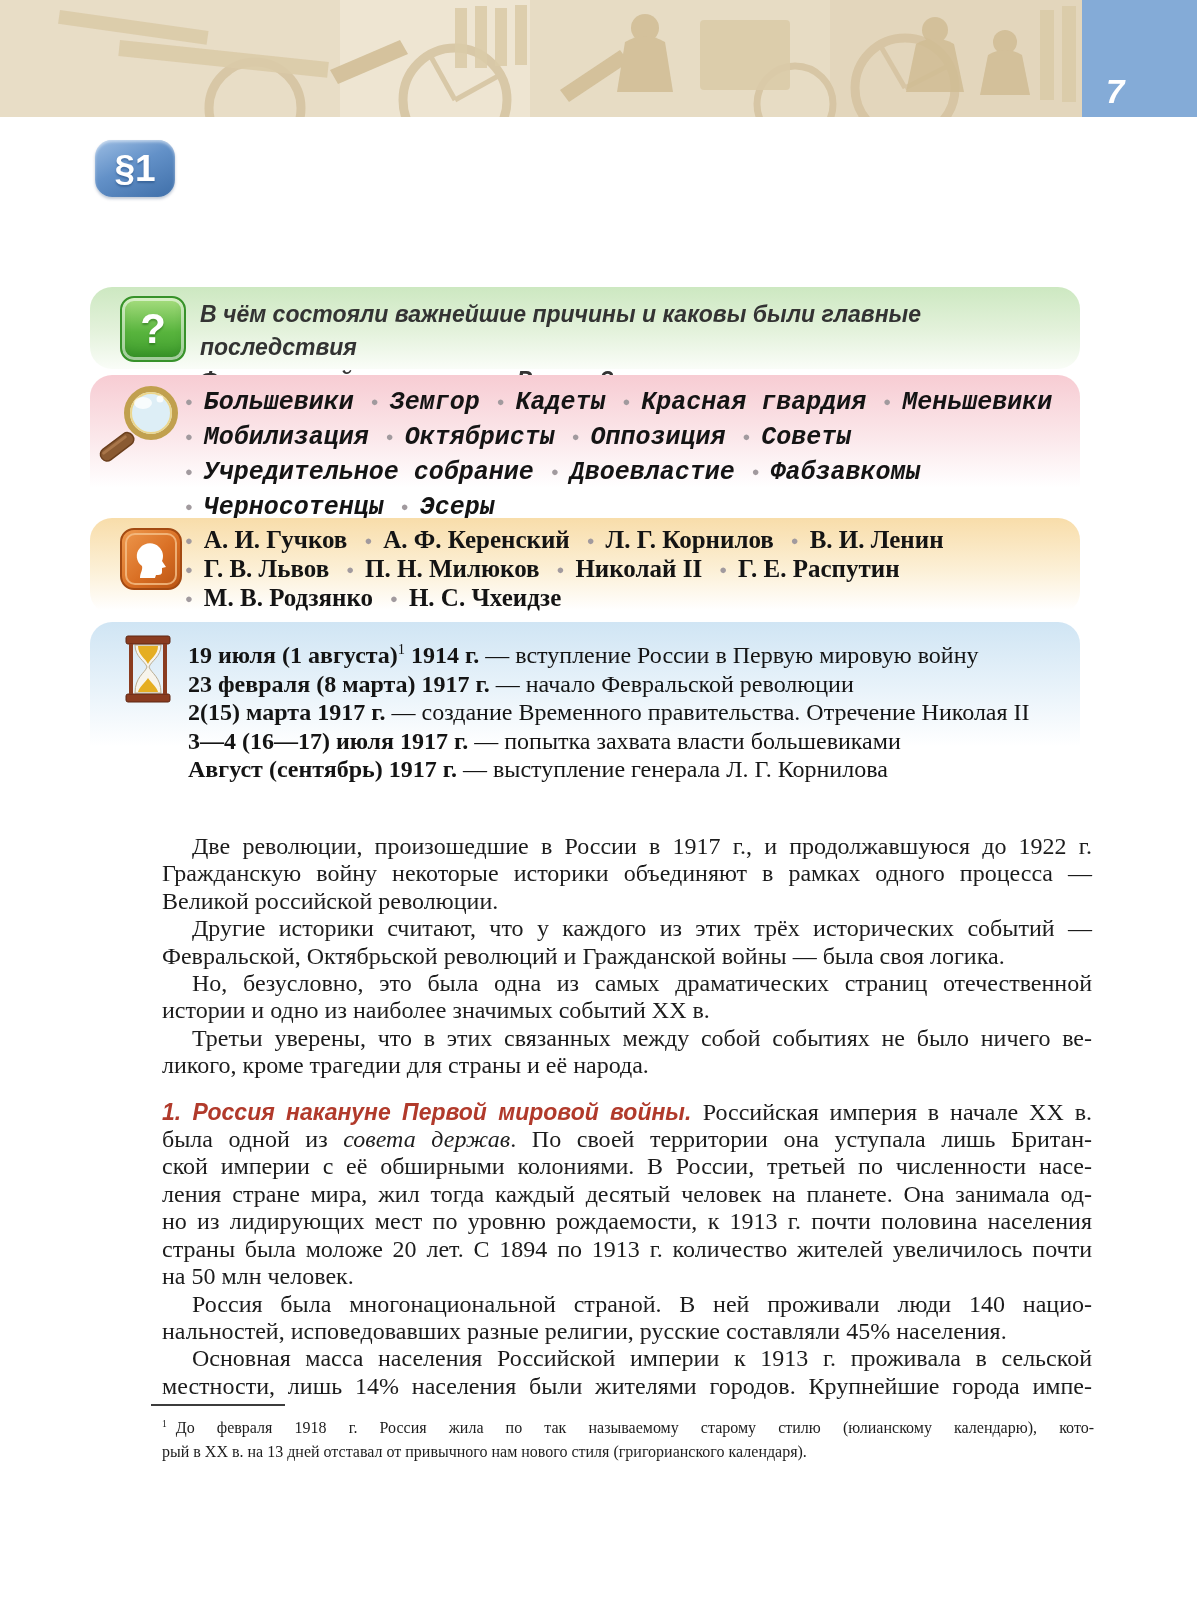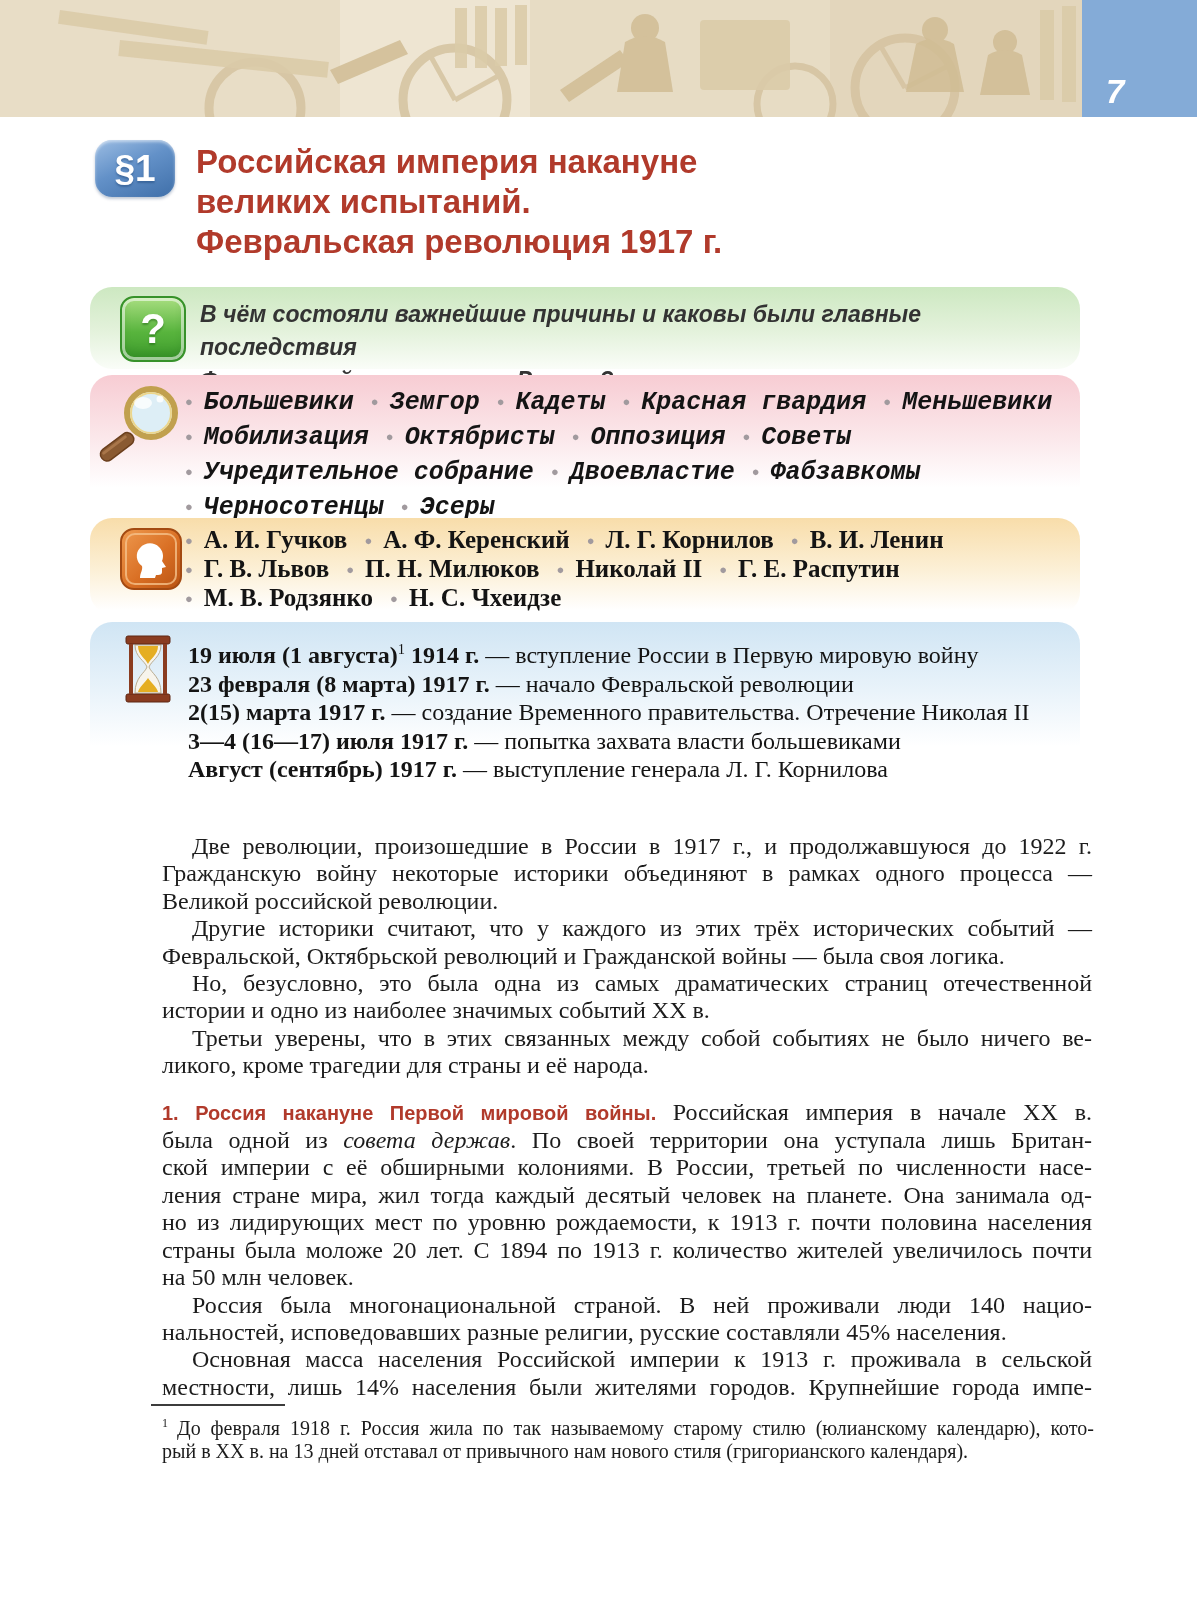--- a/index.html
+++ b/index.html
@@ -70,27 +70,27 @@
   .body-text{position:absolute;left:150px;top:833px;width:930px;
       font-size:24px;line-height:27.4px;color:#1c1c1c;}
   .para{margin:0;}
   .para.gap{margin-top:19px;}
   .bline{width:100%;margin-left:12px;}
   .jl{text-align:justify;text-align-last:justify;}
   .ll{text-align:left;}
   .ind{text-indent:30px;}
   .seg-i{font-style:italic;}
   .seg-h{font-family:"Liberation Sans","DejaVu Sans",sans-serif;
-         font-weight:bold;color:#b13a2b;font-size:20px;}
+         font-weight:bold;color:#b13a2b;font-size:23px;font-style:italic;}
   sup.seg-s{font-size:60%;margin-right:9px;}
 
   
   .fn-rule{position:absolute;left:151px;top:1404px;width:134px;height:2px;background:#3c3c3c;}
   .footnote{position:absolute;left:150px;top:1412px;width:932px;
-      font-size:20px;line-height:23.5px;color:#1c1c1c;}
+      font-size:16px;line-height:23.5px;color:#1c1c1c;}
 </style>
 </head>
 <body>
 
 <div id="page">
 
   <div class="banner">
     <svg width="1082" height="117" viewBox="0 0 1082 117" xmlns="http://www.w3.org/2000/svg">
       <rect x="0" y="0" width="1082" height="117" fill="#ece3d2"></rect>
       <rect x="0" y="0" width="340" height="117" fill="#e8ddc6"></rect>
@@ -129,25 +129,20 @@
         <path d="M560,90 l60,-40 9,12 -60,40 z"></path>
       </g>
     </svg>
   </div>
 
   <div class="page-tab">
     <div class="page-num">7</div>
   </div>
 
   <div class="badge">§1</div>
-  <div class="title">
-    <div>Российская империя накануне</div>
-    <div>великих испытаний.</div>
-    <div>Февральская революция 1917 г.</div>
-  </div>
 
   <div class="ibox box-question">
     <div class="q-icon">?</div>
     <div class="question-text">
       <div>В чём состояли важнейшие причины и каковы были главные последствия</div>
       <div>Февральской революции в России?</div>
     </div>
   </div>
 
   <div class="ibox box-terms">

